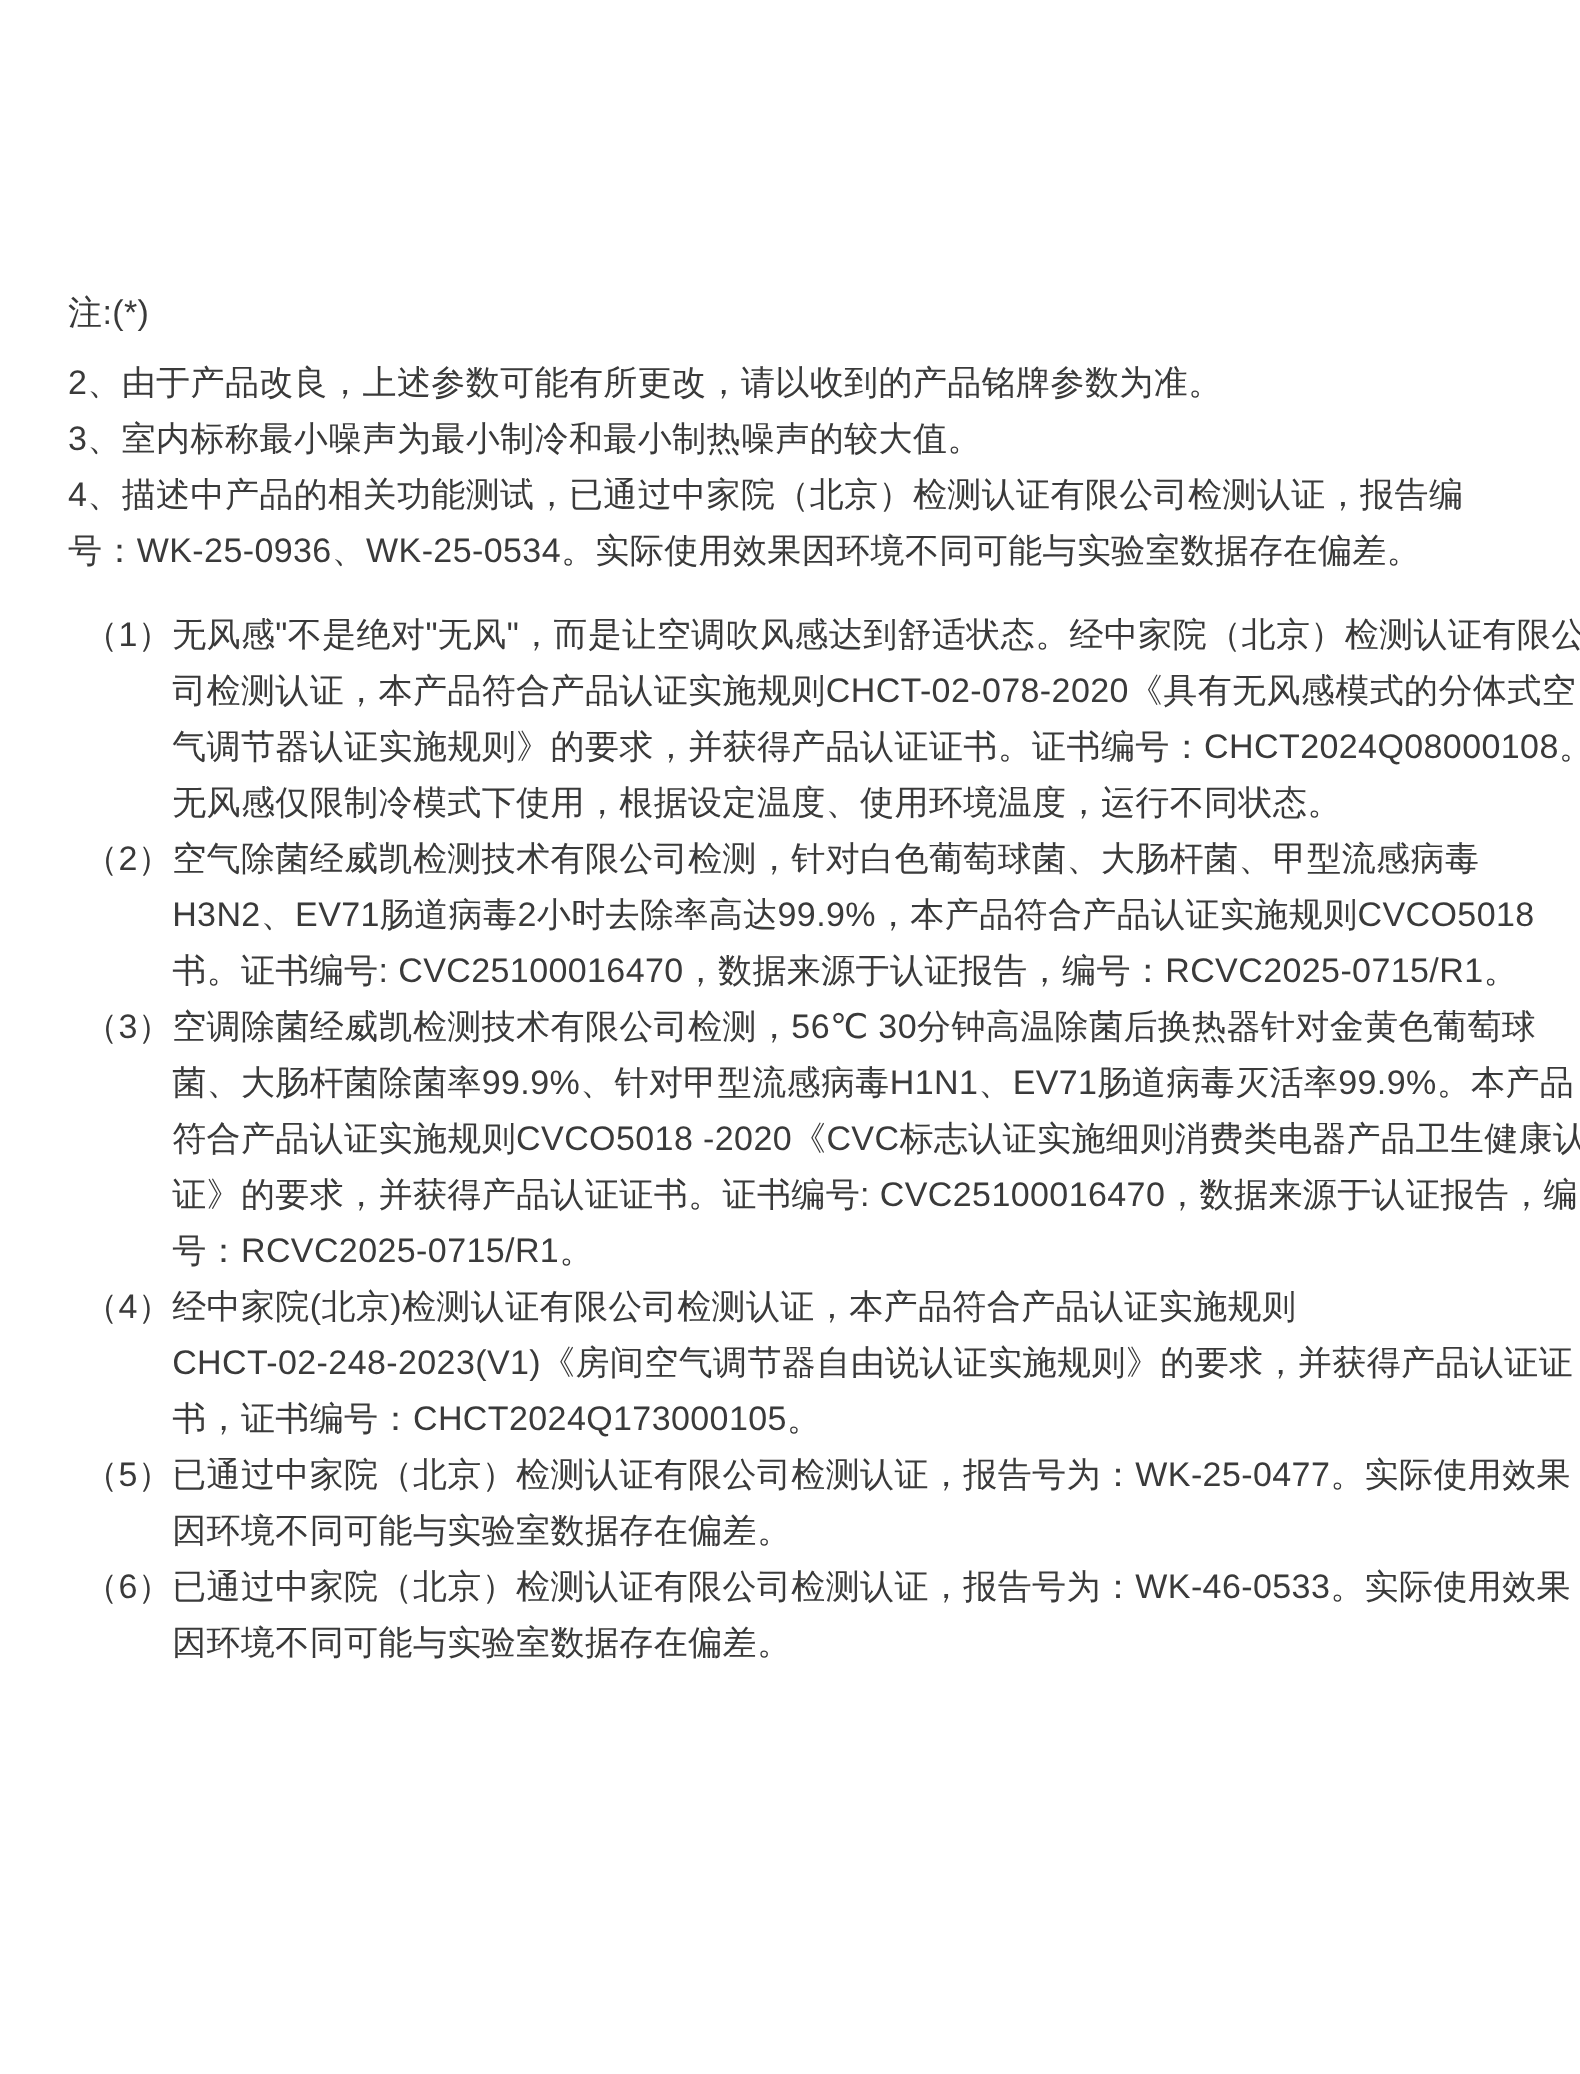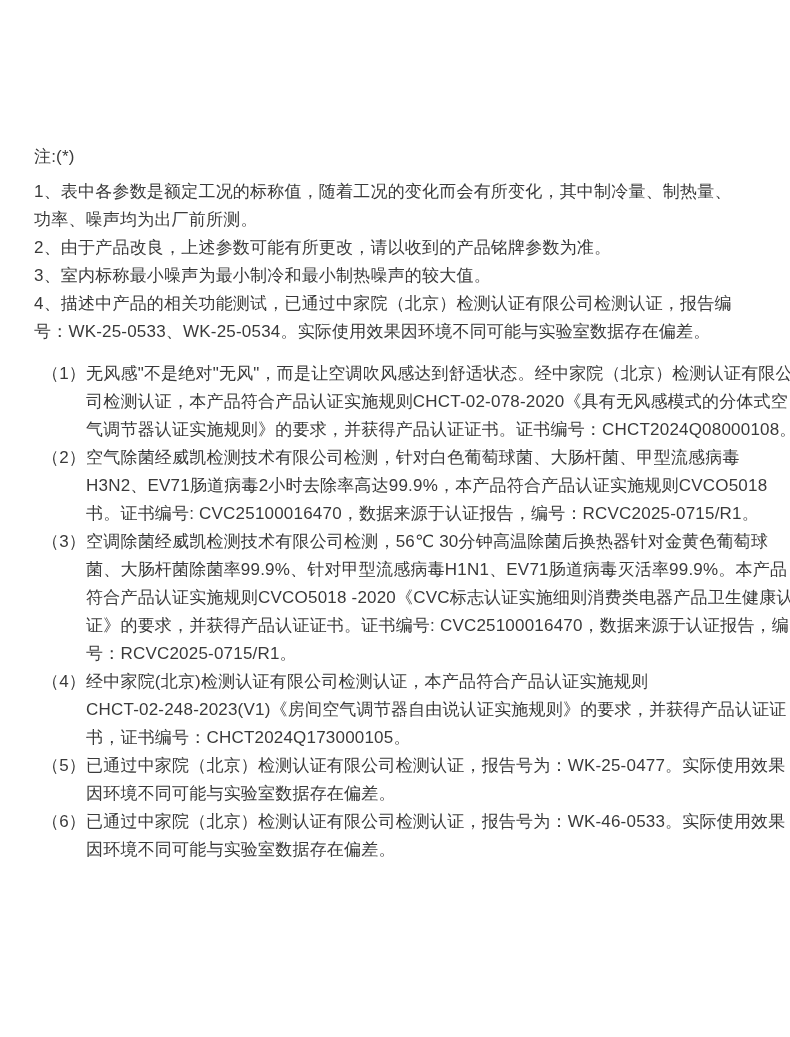--- a/index.html
+++ b/index.html
@@ -48,41 +48,38 @@
     margin-top: 14px;
   }
 </style>
 </head>
 <body>
 
 <div class="doc">
   <div class="line note-header">注:(*)</div>
   <div id="notes">
       <div>
-        <div class="line">1、表中各参数是额定工况的标称值，随着工况的变化而会有所变化，其中制冷量、制热量、</div>
-        <div class="line">功率、噪声均为出厂前所测。</div>
-      </div>
-      <div>
         <div class="line">2、由于产品改良，上述参数可能有所更改，请以收到的产品铭牌参数为准。</div>
       </div>
       <div>
         <div class="line">3、室内标称最小噪声为最小制冷和最小制热噪声的较大值。</div>
       </div>
       <div>
         <div class="line">4、描述中产品的相关功能测试，已通过中家院（北京）检测认证有限公司检测认证，报告编</div>
-        <div class="line">号：WK-25-0533、WK-25-0534。实际使用效果因环境不同可能与实验室数据存在偏差。</div>
+        <div class="line">号：WK-25-0936、WK-25-0534。实际使用效果因环境不同可能与实验室数据存在偏差。</div>
       </div>
     </div>
   <div id="footnotes">
       <div class="fn">
         <div class="fn-num">（1）</div>
         <div class="fn-body">
           <div class="line">无风感"不是绝对"无风"，而是让空调吹风感达到舒适状态。经中家院（北京）检测认证有限公</div>
           <div class="line">司检测认证，本产品符合产品认证实施规则CHCT-02-078-2020《具有无风感模式的分体式空</div>
           <div class="line">气调节器认证实施规则》的要求，并获得产品认证证书。证书编号：CHCT2024Q08000108。</div>
+          <div class="line">无风感仅限制冷模式下使用，根据设定温度、使用环境温度，运行不同状态。</div>
         </div>
       </div>
       <div class="fn">
         <div class="fn-num">（2）</div>
         <div class="fn-body">
           <div class="line">空气除菌经威凯检测技术有限公司检测，针对白色葡萄球菌、大肠杆菌、甲型流感病毒</div>
           <div class="line">H3N2、EV71肠道病毒2小时去除率高达99.9%，本产品符合产品认证实施规则CVCO5018</div>
           <div class="line">书。证书编号: CVC25100016470，数据来源于认证报告，编号：RCVC2025-0715/R1。</div>
         </div>
       </div>

